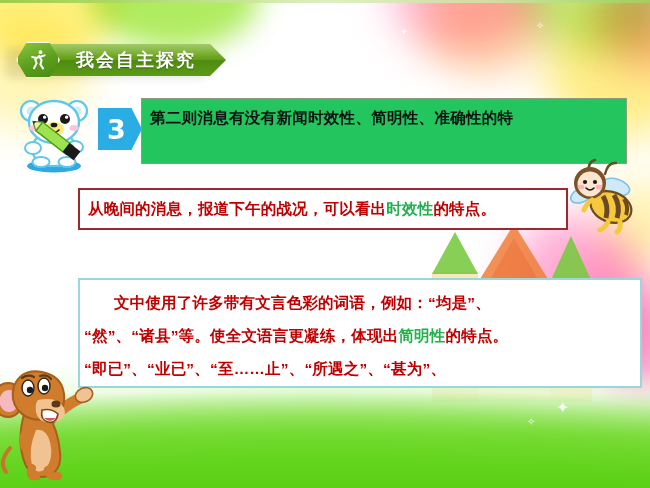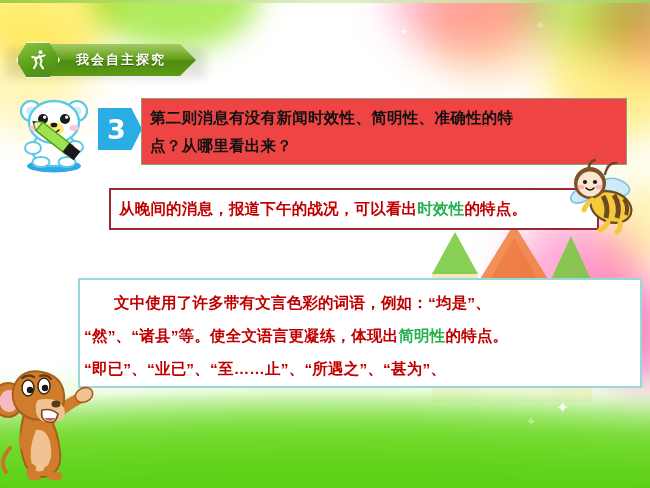--- a/index.html
+++ b/index.html
@@ -97,21 +97,21 @@
     box-shadow: 0 1px 2px rgba(0,0,0,.2);
   }
   .banner-plate::before{
     content:"";
     position:absolute; left:0; right:0; top:0; height:45%;
     background:linear-gradient(to bottom, rgba(255,255,255,.28), rgba(255,255,255,0));
     pointer-events:none;
   }
   .banner-text {
     color: #ffffff;
-    font-size: 13px;
+    font-size: 18px;
     font-weight: bold;
     letter-spacing: 2px;
     text-shadow: 0 1px 1px rgba(0,0,0,.35);
     white-space: nowrap;
     position: relative;
   }
   .banner-shadow{
     position:absolute;
     left:6px; top:48px;
     width:200px; height:30px;
@@ -150,21 +150,21 @@
     line-height: 1;
   }
 
   
   .q-box {
     position: absolute;
     left: 141px;
     top: 98px;
     width: 486px;
     min-height: 66px;
-    background: #ef4444;
+    background: #22c55e;
     border: 1px solid #8c9c7c;
     padding: 5px 8px 4px 8px;
   }
   .q-line {
     color: #111111;
     font-size: 15.5px;
     font-weight: bold;
     line-height: 28px;
     letter-spacing: .3px;
     white-space: nowrap;
@@ -175,21 +175,20 @@
     position: absolute;
     left: 78px;
     top: 188px;
     width: 490px;
     height: 42px;
     background: #ffffff;
     border: 2px solid #9a2a32;
     display: flex;
     align-items: center;
     padding-left: 8px;
-    margin-left: 31px;
   }
   .a1-text {
     font-size: 15.5px;
     font-weight: bold;
     color: #c00000;
     white-space: nowrap;
     letter-spacing: .2px;
   }
 
   
@@ -351,21 +350,20 @@
       <polygon points="16.5,48.2 14,50.5 16.5,52.8" fill="#333"></polygon>
     </g>
   </svg>
 
   <div class="num-tag">
     <span>3</span>
   </div>
 
   <div class="q-box">
     <div class="q-line">第二则消息有没有新闻时效性、简明性、准确性的特</div>
-    <div class="q-line">点？从哪里看出来？</div>
   </div>
 
   <div class="a1-box">
     <div class="a1-text">
       <span>从晚间的消息，报道下午的战况，可以看出</span><span class="hl-green">时效性</span><span>的特点。</span>
     </div>
   </div>
 
   <div class="a2-box">
     <div class="a2-line indent">

